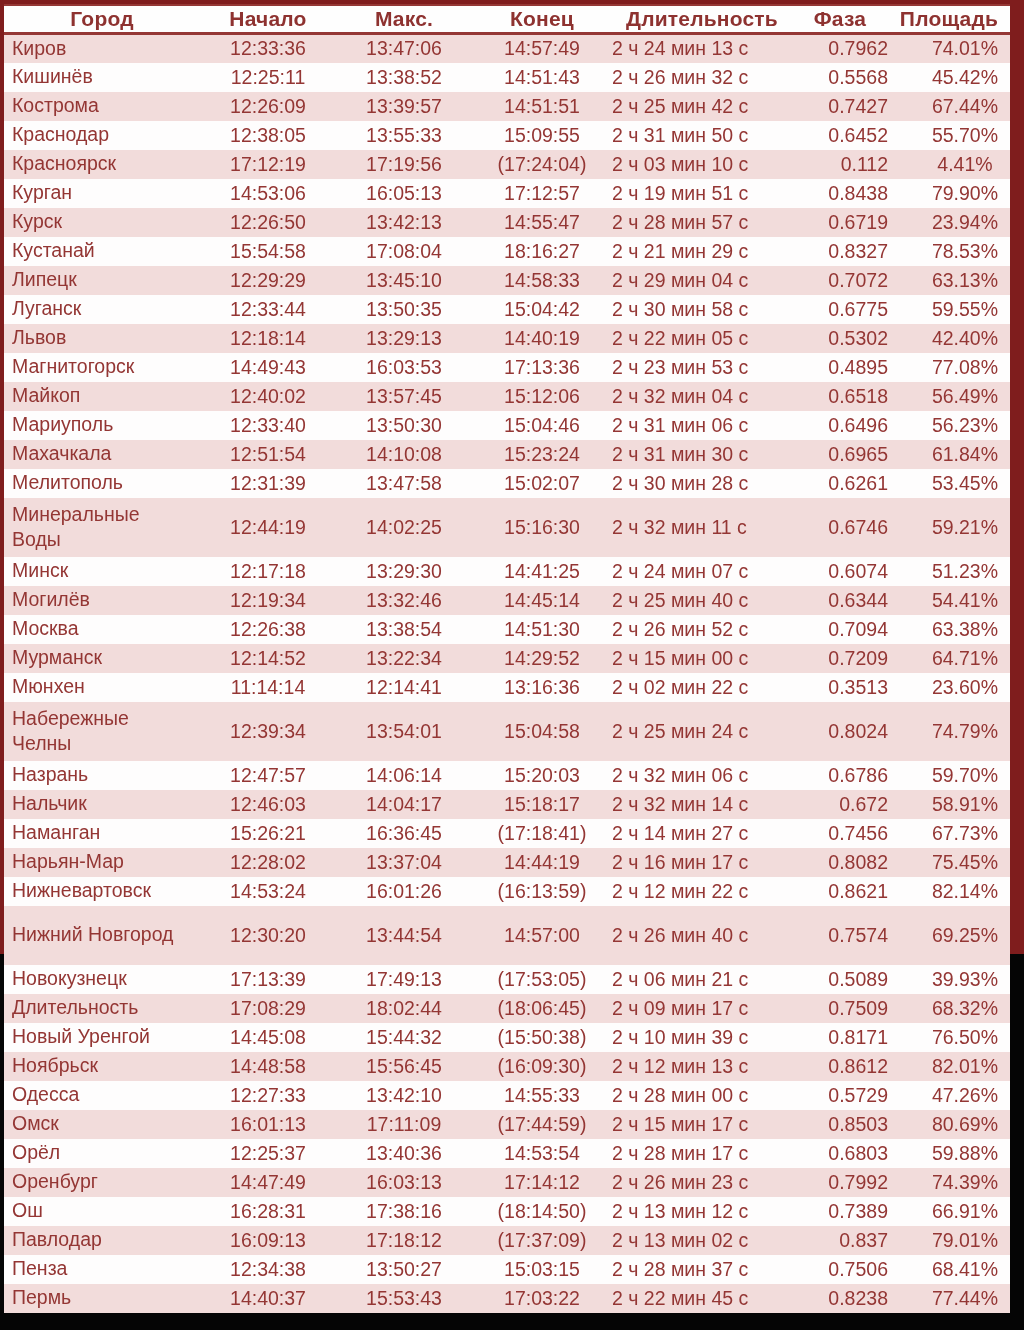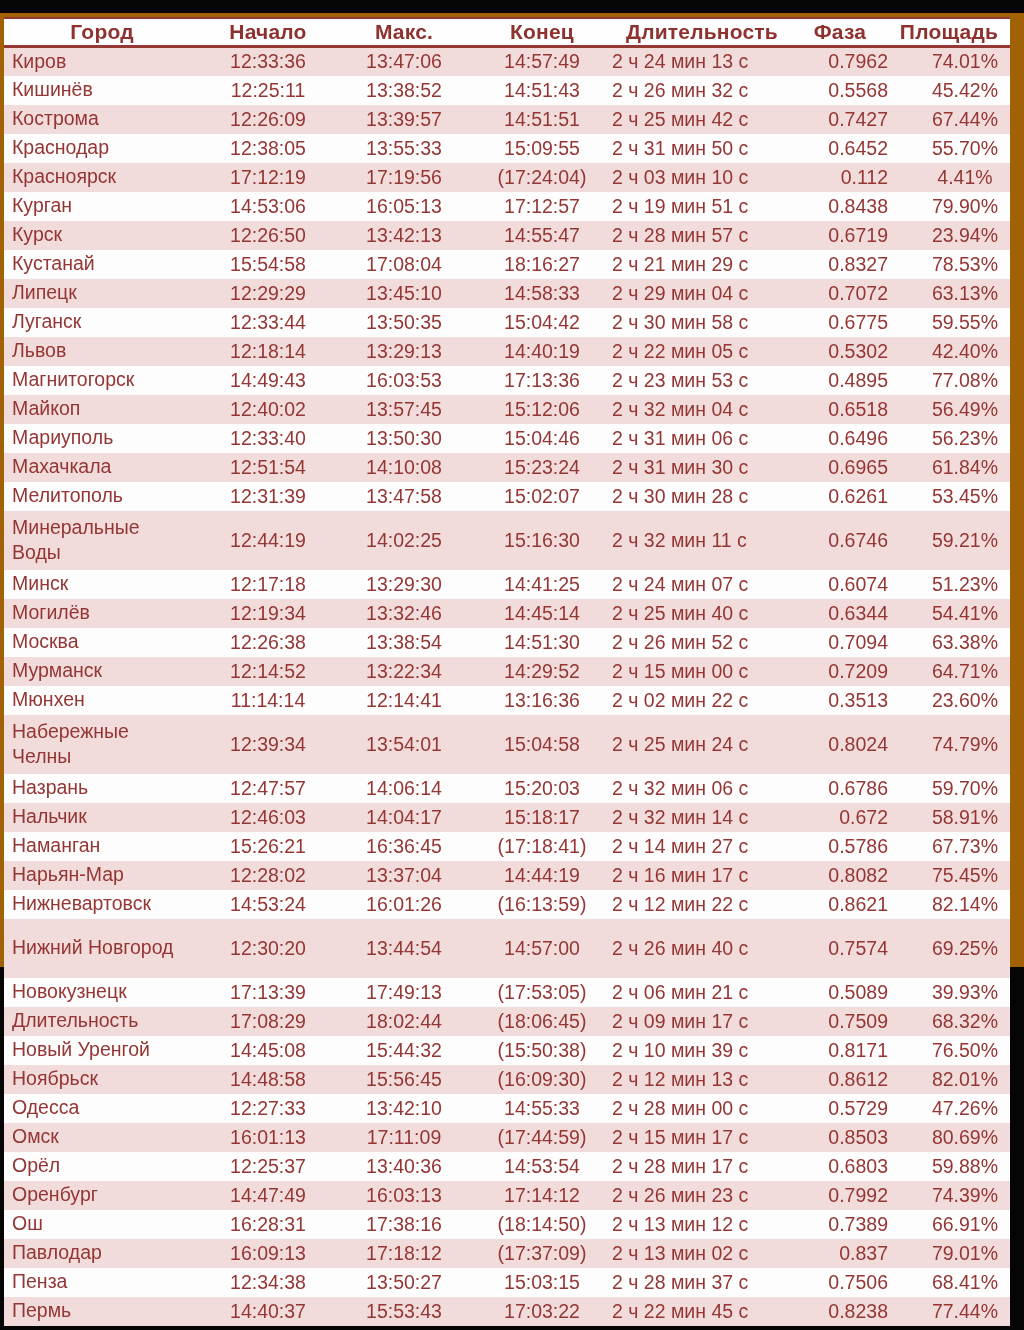--- a/index.html
+++ b/index.html
@@ -9,22 +9,21 @@
     width: 1024px;
     height: 1330px;
     overflow: hidden;
     font-family: "Liberation Sans", sans-serif;
   }
   .frame {
     box-sizing: border-box;
     width: 1024px;
     height: 954px;
     padding: 4px 14px 9px 4px;
-    background: #a16207;
-    margin-top: 13px;
+    background: #7f1d1d;
   }
   table {
     width: 1006px;
     border-collapse: collapse;
     table-layout: fixed;
     background: #fdfcfc;
   }
   col.c-city { width: 196px; }
   col.c-start { width: 136px; }
   col.c-max { width: 136px; }
@@ -319,21 +318,21 @@
           <td class="col-duration">2 ч 32 мин 14 с</td>
           <td class="col-phase">0.672</td>
           <td class="col-area">58.91%</td>
         </tr>
         <tr>
           <td class="col-city">Наманган</td>
           <td class="col-start">15:26:21</td>
           <td class="col-max">16:36:45</td>
           <td class="col-end">(17:18:41)</td>
           <td class="col-duration">2 ч 14 мин 27 с</td>
-          <td class="col-phase">0.5786</td>
+          <td class="col-phase">0.7456</td>
           <td class="col-area">67.73%</td>
         </tr>
         <tr>
           <td class="col-city">Нарьян-Мар</td>
           <td class="col-start">12:28:02</td>
           <td class="col-max">13:37:04</td>
           <td class="col-end">14:44:19</td>
           <td class="col-duration">2 ч 16 мин 17 с</td>
           <td class="col-phase">0.8082</td>
           <td class="col-area">75.45%</td>

